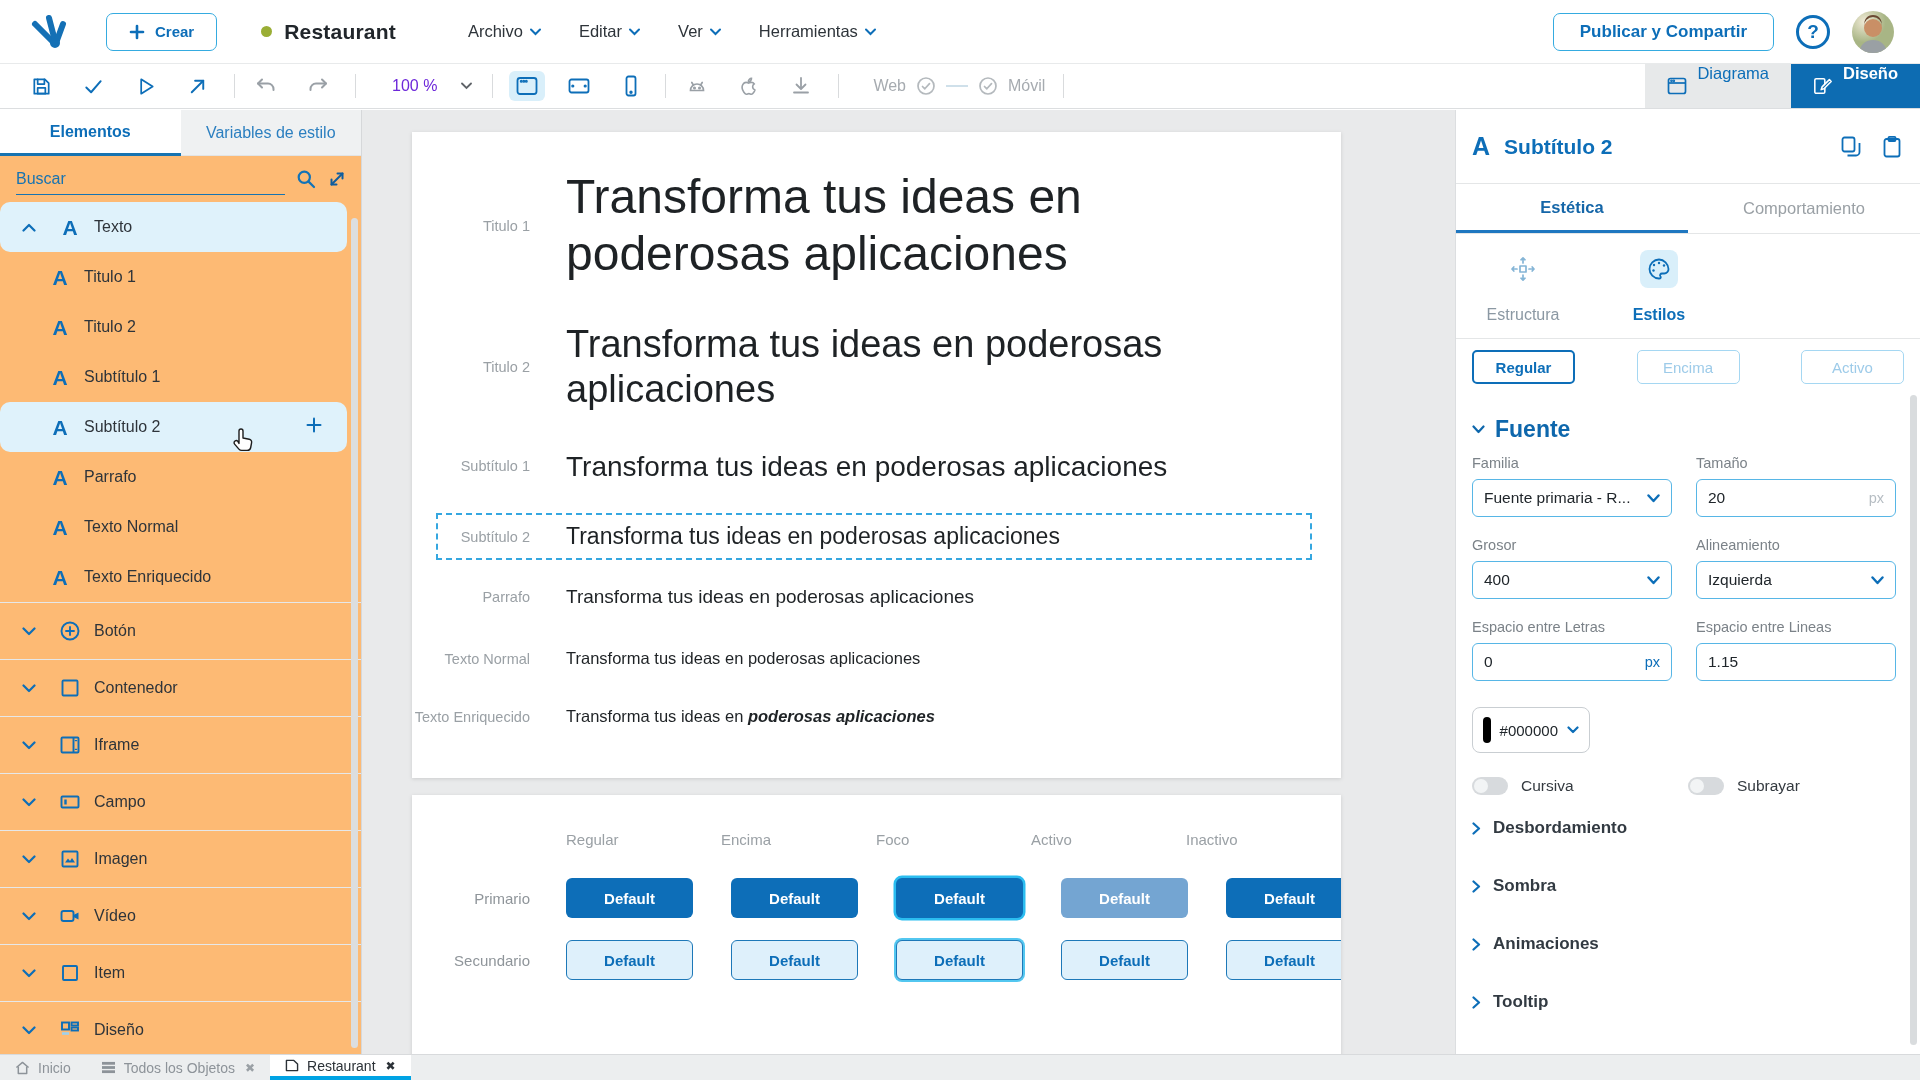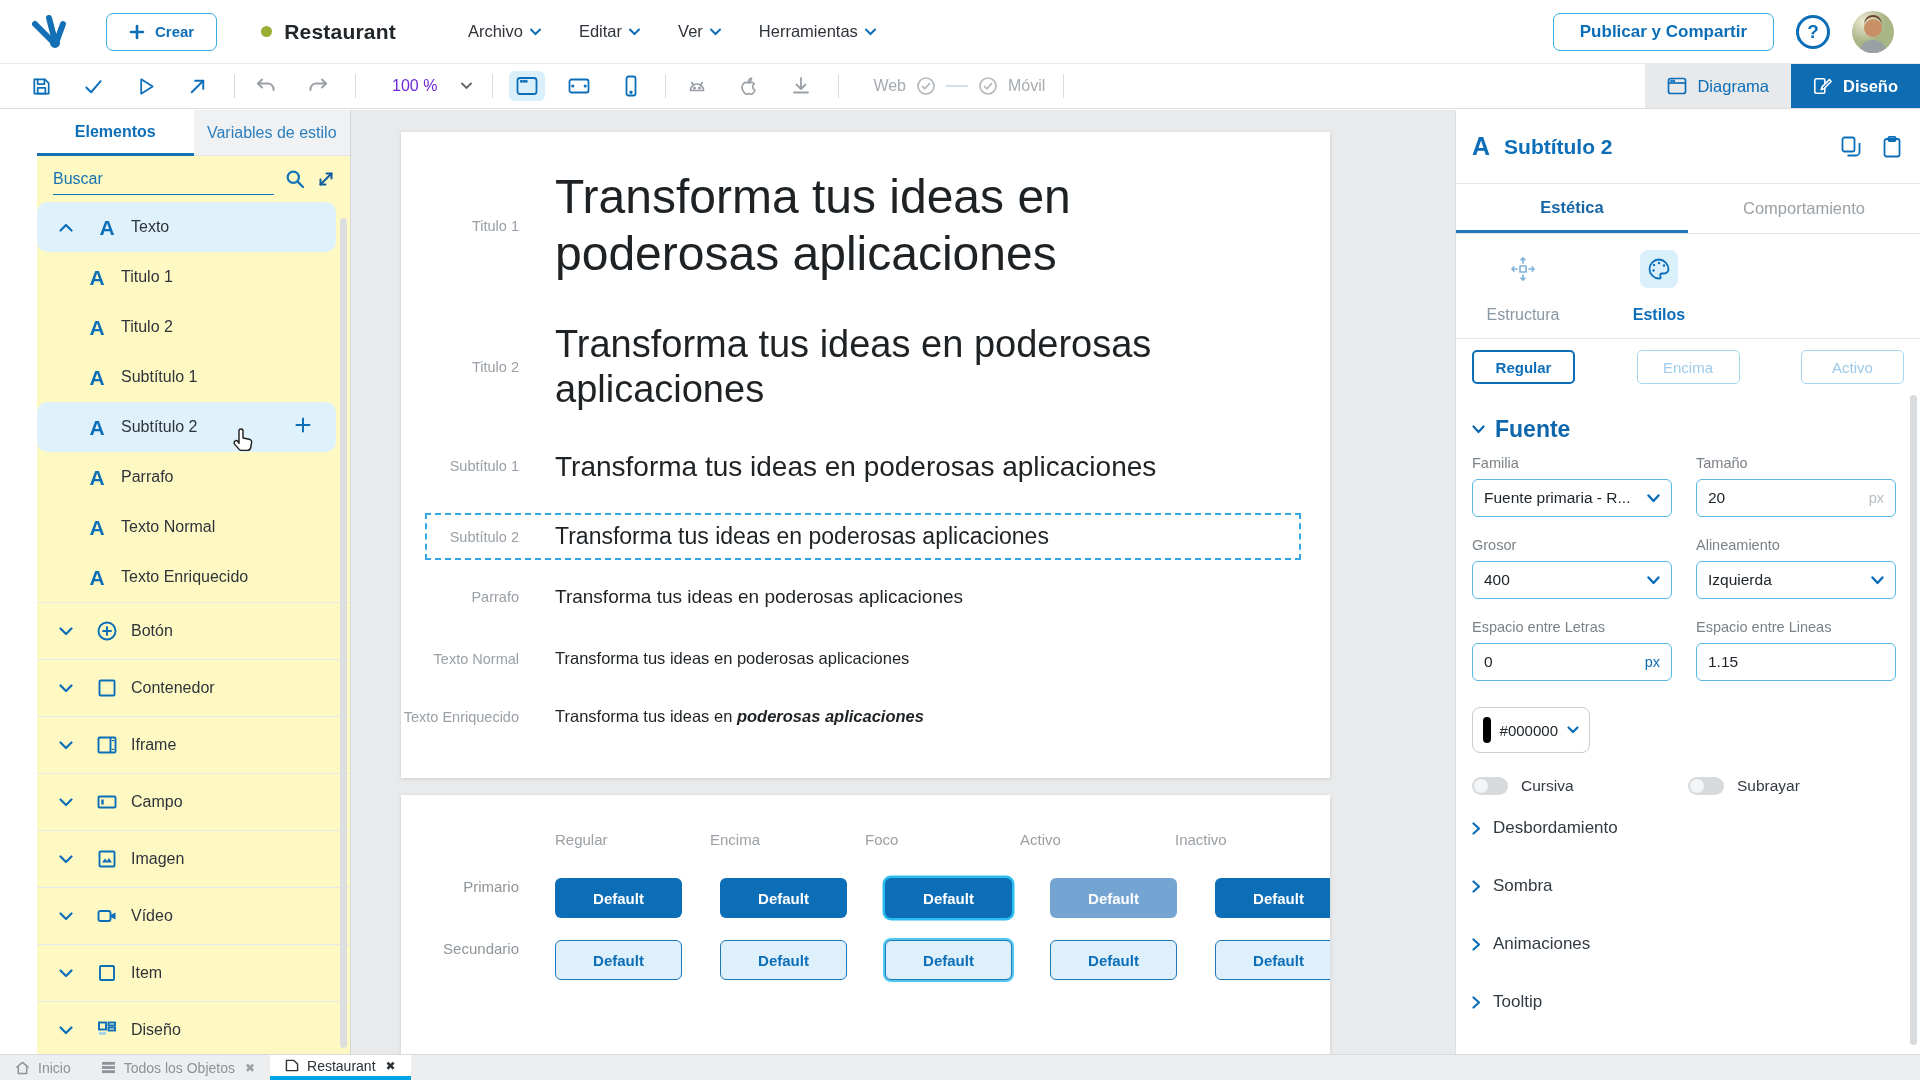--- a/index.html
+++ b/index.html
@@ -35,29 +35,29 @@
   
   .toolbar{height:45px;border-bottom:1px solid #dcdee0;display:flex;align-items:center;padding-left:26px;position:relative;}
   .tbtn{width:30px;height:30px;display:flex;align-items:center;justify-content:center;margin-right:22px;cursor:pointer;border-radius:5px;}
   .tdiv{width:1px;height:24px;background:#d9dbdd;margin:0 16px 0 0;}
   .zoom-ctl{display:flex;align-items:center;gap:24px;margin:12px 20px;color:#6d28d9;font-size:16px;cursor:pointer;}
   .dev-btn{width:36px;height:30px;display:flex;align-items:center;justify-content:center;margin-right:16px;border-radius:6px;cursor:pointer;}
   .dev-btn.active{background:#d9effa;}
   .webmov{display:flex;align-items:center;gap:9px;color:#a6abb0;font-size:16px;margin:0 18px;}
   .conn{width:22px;height:2px;background:#cfe0ea;}
   .view-tabs{position:absolute;right:0;top:0;bottom:0;display:flex;}
-  .view-tab{display:flex;align-items:center;gap:10px;padding:0 22px;font-size:16.5px;cursor:pointer;}
+  .view-tab{display:flex;gap:10px;padding:0 22px;font-size:16.5px;cursor:pointer;}
   .view-tab.diagrama{background:#e7e9ea;color:var(--accent);}
   .view-tab.diseno{background:#0d6cb2;color:#fff;font-weight:bold;}
 
   
   .main{position:absolute;top:110px;left:0;right:0;bottom:26px;display:flex;}
 
   
-  .sidebar{width:314px;border-right:1px solid #d6d8da;position:relative;overflow:hidden;background:#fef9c3;margin-left:37px;}
+  .sidebar{width:362px;border-right:1px solid #d6d8da;position:relative;overflow:hidden;background:#fdba74;}
   .side-tabs{display:flex;height:46px;}
   .side-tab{flex:1;display:flex;align-items:center;justify-content:center;font-size:16px;cursor:pointer;}
   .side-tab.active{color:var(--accent);font-weight:bold;border-bottom:3px solid #1673b1;background:#fff;}
   .side-tab.inactive{background:#eff1f2;color:#2b7fc0;border-bottom:1px solid #e2e4e5;}
   .search-row{height:46px;display:flex;align-items:center;padding:0 14px 0 16px;gap:10px;}
   .search-input{flex:1;border:none;outline:none;border-bottom:1.5px solid #1673b1;height:32px;font-size:16px;color:#1673b1;background:transparent;}
   .search-input::placeholder{color:#1673b1;opacity:1;}
   .tree{position:relative;}
   .trow-g,.trow-c{display:flex;align-items:center;cursor:pointer;position:relative;}
   .trow-g{height:50px;}
@@ -86,21 +86,21 @@
   .s2{font-size:23px;}
   .pa{font-size:19px;}
   .tn{font-size:16.5px;}
   .te{font-size:16.5px;}
   .sel-box{margin-left:24px;width:876px;border:2px dashed #35a7e0;background:#fff;display:flex;align-items:center;padding:8px 0;}
   .sel-box .clabel{width:92px;}
   .mb40{margin-bottom:40px;} .mb38{margin-bottom:38px;} .mb30{margin-bottom:30px;}
   .mb26{margin-bottom:26px;} .mb41{margin-bottom:41px;}
   .btn-head{display:flex;margin-left:154px;margin-bottom:30px;}
   .btn-col-label{width:127px;margin-right:38px;font-size:15px;color:#9aa0a5;}
-  .btn-row{display:flex;margin-bottom:22px;}
+  .btn-row{display:flex;align-items:center;margin-bottom:22px;}
   .btn-row-label{width:118px;text-align:right;font-size:15px;color:#8f959a;font-weight:500;flex:none;}
   .btn-cells{display:flex;margin-left:36px;}
   .cellbtn{width:127px;height:40px;margin-right:38px;border-radius:6px;font-size:15px;font-weight:bold;
     display:flex;align-items:center;justify-content:center;cursor:pointer;border:none;flex:none;font-family:inherit;}
   .bp{background:var(--primary-button);color:#fff;}
   .bp.activo{background:var(--primary-active);}
   .foco{box-shadow:0 0 0 2.5px var(--focus-ring);}
   .bs{background:var(--secondary-bg);color:var(--accent);border:1px solid #1d78b8;}
   .bs.foco{box-shadow:0 0 0 2px #53c7f0;}
 
@@ -135,21 +135,21 @@
   .funit-blue{font-size:14.5px;color:var(--accent);margin-left:6px;}
   .color-btn{margin:26px 16px 0;width:118px;height:46px;border:1px solid #c9ced2;border-radius:8px;display:flex;align-items:center;gap:9px;padding:0 10px;background:#fff;cursor:pointer;}
   .swatch{width:26px;height:26px;border-radius:6px;background:#000;}
   .color-hex{font-size:15px;color:#20262b;}
   .toggles{display:flex;padding:24px 16px 4px;}
   .toggle-item{display:flex;align-items:center;gap:13px;width:224px;}
   .pill{width:36px;height:18px;border-radius:9px;background:#d7dadd;position:relative;cursor:pointer;flex:none;}
   .knob{position:absolute;left:2px;top:2px;width:14px;height:14px;border-radius:50%;background:#f2f4f5;}
   .toggle-label{font-size:15.5px;color:#343a40;}
   .collapsed{display:flex;align-items:center;gap:12px;padding:19px 16px;cursor:pointer;}
-  .collapsed-label{font-size:17px;font-weight:normal;color:#323a42;}
+  .collapsed-label{font-size:17px;font-weight:bold;color:#323a42;}
   .insp-scroll{position:absolute;right:3px;top:285px;width:7px;height:650px;background:#d9dcde;border-radius:4px;}
 
   
   .bottombar{position:absolute;left:0;right:0;bottom:0;height:26px;background:#eceeef;border-top:1px solid #d8dadc;display:flex;align-items:stretch;}
   .btab{display:flex;align-items:center;gap:8px;padding:0 15px;font-size:14px;color:#8d9399;cursor:pointer;}
   .btab.active{background:#fff;color:#2b3137;border-bottom:4px solid var(--accent-bright);font-weight:normal;}
   .bclose{font-weight:bold;font-size:12px;color:#9aa0a5;margin-left:2px;}
   .btab.active .bclose{color:#2b3137;}
 
   .hand-cursor{position:absolute;left:230px;top:424px;z-index:60;pointer-events:none;}

